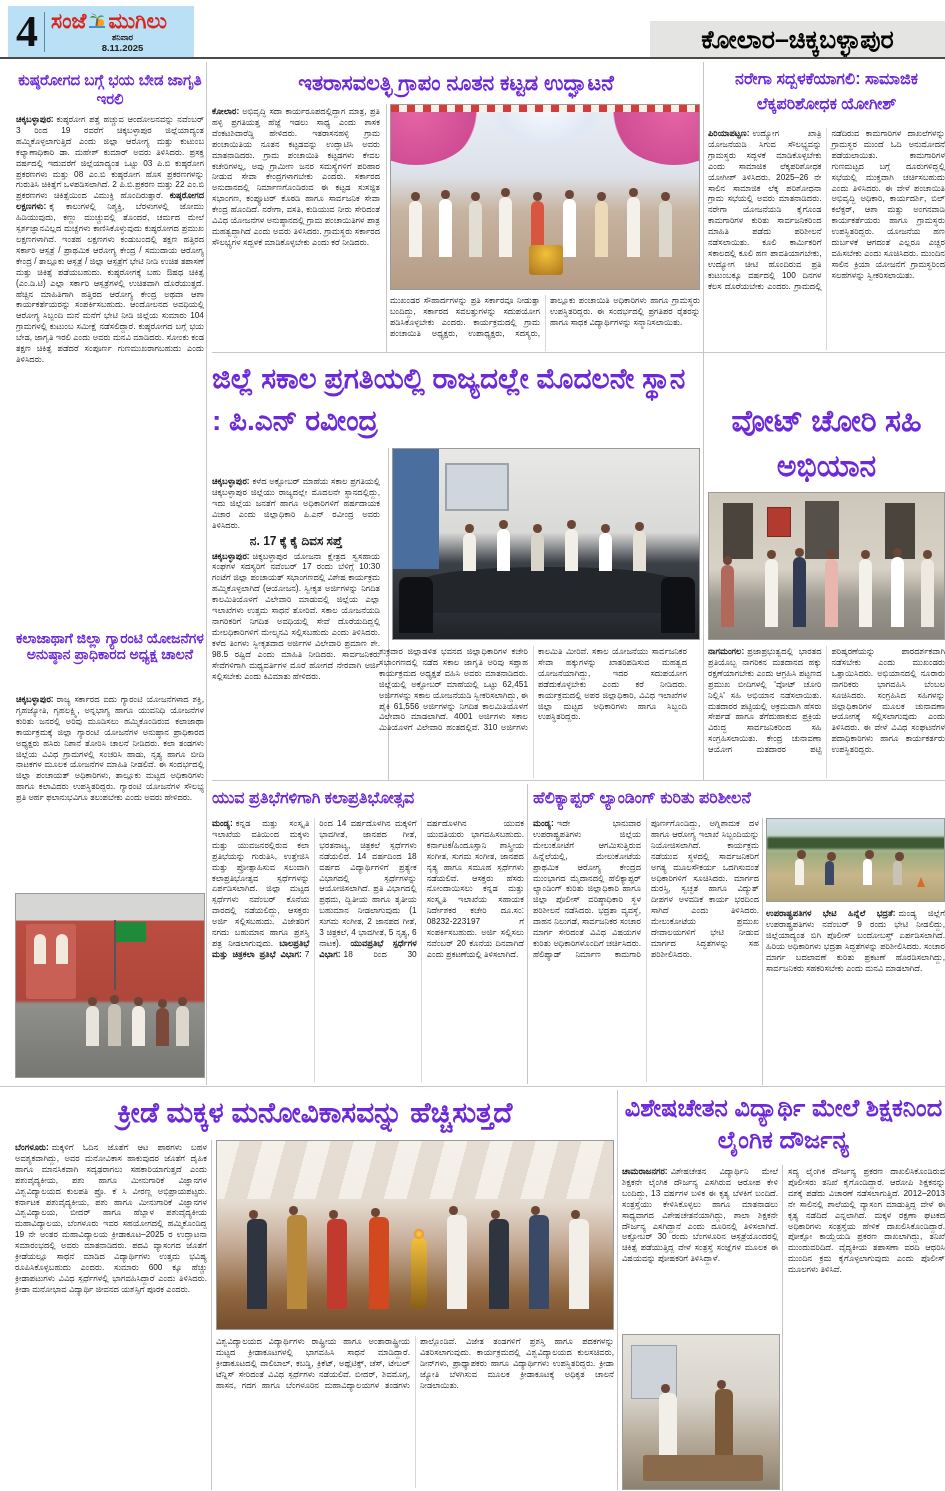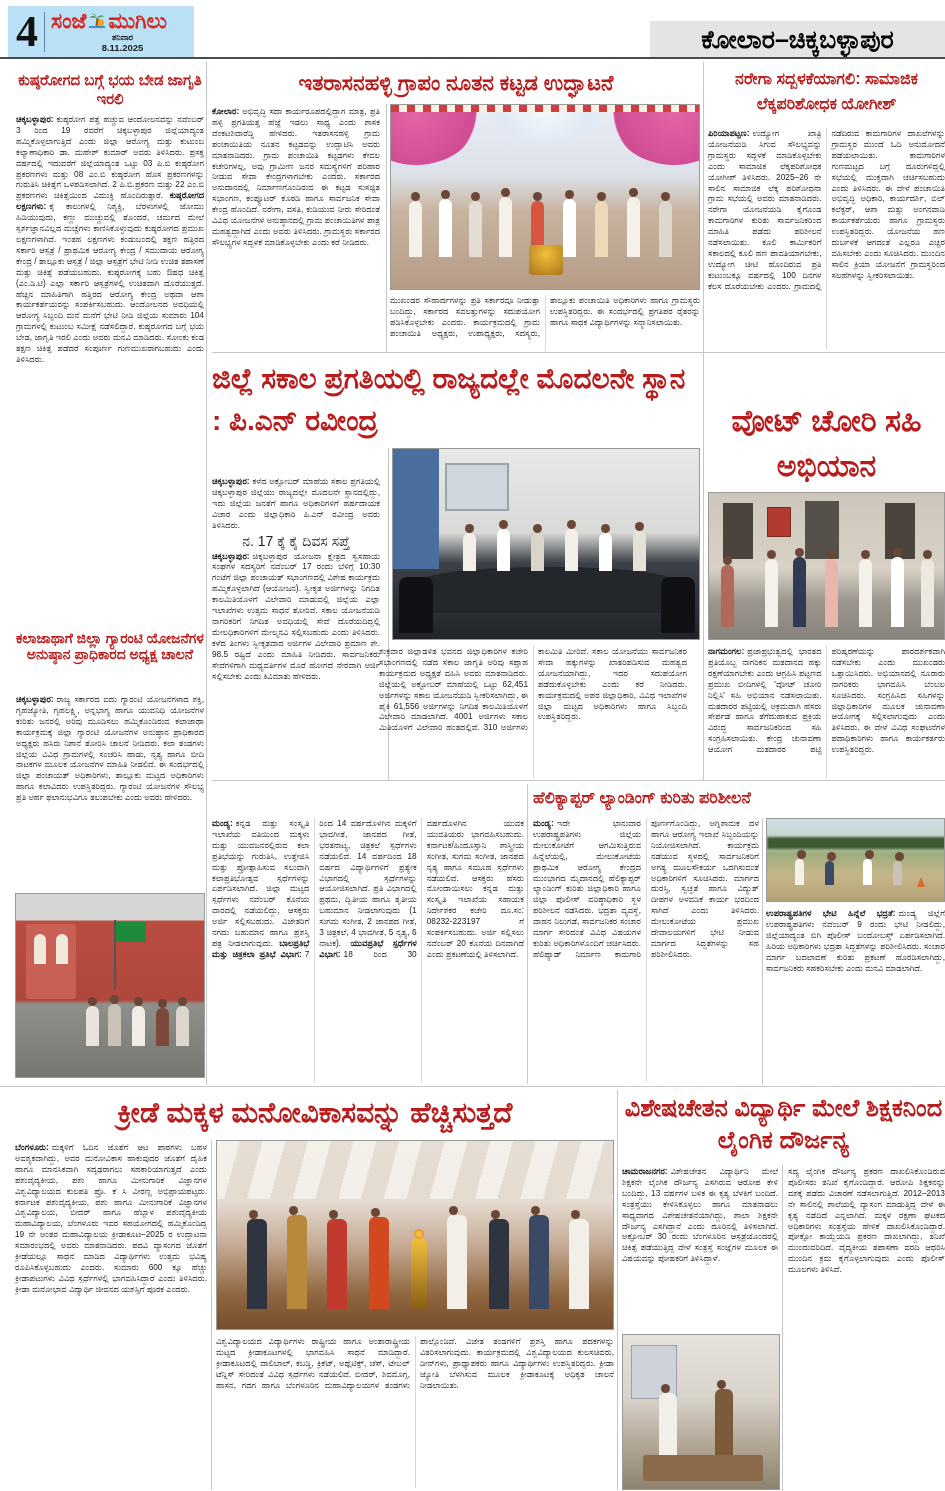--- a/index.html
+++ b/index.html
@@ -3,25 +3,25 @@
 <meta charset="utf-8">
 <style>
   html,body{margin:0;padding:0;background:#888;}
   .page{position:relative;width:945px;height:1491px;background:#ffffff;margin:0 auto;
         font-family:"Liberation Sans",sans-serif;overflow:hidden;}
   .abs{position:absolute;}
   .bt{position:absolute;font-size:8.3px;line-height:10.9px;text-align:justify;
       color:#1c1c1c;overflow:hidden;}
   .bt .dl{font-weight:700;margin-right:3px;}
   .bt b{font-weight:700;}
-  .bt .ch{display:block;text-align:center;font-weight:400;font-size:14px;
+  .bt .ch{display:block;text-align:center;font-weight:700;font-size:12px;
       line-height:14px;margin:3px 0;}
   .cols2{column-count:2;column-gap:10px;column-rule:1px solid #d8d8d8;}
   .cols3{column-count:3;column-gap:10px;column-rule:1px solid #d8d8d8;}
-  .hl{position:absolute;font-weight:700;color:#b91c1c;overflow:hidden;}
+  .hl{position:absolute;font-weight:700;color:#6d28d9;overflow:hidden;}
   .hl.ctr{text-align:center;}
   .vr{position:absolute;width:1px;background:#c6c6c6;}
   .hr{position:absolute;height:1px;background:#c6c6c6;}
   .photo{position:absolute;overflow:hidden;border:1px solid #9a9a9a;box-sizing:border-box;}
   .pg{position:absolute;width:13px;border-radius:6px 6px 0 0;}
   .pg:before{content:'';position:absolute;top:-9px;left:2px;width:9px;height:9px;
       border-radius:50%;background:#6b4636;}
   
   .mast{position:absolute;left:8px;top:6px;width:186px;height:51px;background:#b9e0f4;
       display:flex;align-items:center;}
@@ -105,21 +105,21 @@
     <div class="abs" style="left:40px;top:40px;width:12px;height:30px;background:#f2e9dd;border-radius:6px 6px 0 0;"></div>
     <div class="abs" style="left:98px;top:26px;width:2px;height:70px;background:#555;"></div>
     <div class="abs" style="left:100px;top:28px;width:30px;height:20px;background:#1f8a3a;"></div>
     <i class="pg" style="left:70px;top:112px;height:40px;background:#e8e4dc;"></i>
     <i class="pg" style="left:92px;top:110px;height:42px;background:#c9c2b6;"></i>
     <i class="pg" style="left:116px;top:112px;height:40px;background:#f1ede6;"></i>
     <i class="pg" style="left:140px;top:114px;height:38px;background:#7b4a3a;"></i>
     <i class="pg" style="left:160px;top:112px;height:40px;background:#dcd6cc;"></i>
   </div>
 
-  <div class="hl ctr" style="left:212px;top:66px;width:488px;height:34px;font-size:21px;line-height:33px;">ಇತರಾಸನಹಳ್ಳಿ ಗ್ರಾಪಂ ನೂತನ ಕಟ್ಟಡ ಉದ್ಘಾಟನೆ</div>
+  <div class="hl ctr" style="left:212px;top:66px;width:488px;height:34px;font-size:21px;line-height:33px;">ಇತರಾಸವಲತ್ಳಿ ಗ್ರಾಪಂ ನೂತನ ಕಟ್ಟಡ ಉದ್ಘಾಟನೆ</div>
   <div class="bt" style="left:212px;top:106px;width:168px;height:244px;">
     <b class="dl">ಕೋಲಾರ:</b><span>ಅಭಿವೃದ್ಧಿ ಸದಾ ಕಾರ್ಯರೂಪದಲ್ಲಿದ್ದಾಗ ಮಾತ್ರ, ಪ್ರತಿ ಹಳ್ಳಿ ಪ್ರಗತಿಯತ್ತ ಹೆಜ್ಜೆ ಇಡಲು ಸಾಧ್ಯ ಎಂದು ಶಾಸಕ ವೆಂಕಟಶಿವಾರೆಡ್ಡಿ ಹೇಳಿದರು. ಇತರಾಸನಹಳ್ಳಿ ಗ್ರಾಮ ಪಂಚಾಯಿತಿಯ ನೂತನ ಕಟ್ಟಡವನ್ನು ಉದ್ಘಾಟಿಸಿ ಅವರು ಮಾತನಾಡಿದರು. ಗ್ರಾಮ ಪಂಚಾಯಿತಿ ಕಟ್ಟಡಗಳು ಕೇವಲ ಕಚೇರಿಗಳಲ್ಲ, ಅವು ಗ್ರಾಮೀಣ ಜನರ ಸಮಸ್ಯೆಗಳಿಗೆ ಪರಿಹಾರ ನೀಡುವ ಸೇವಾ ಕೇಂದ್ರಗಳಾಗಬೇಕು ಎಂದರು. ಸರ್ಕಾರದ ಅನುದಾನದಲ್ಲಿ ನಿರ್ಮಾಣಗೊಂಡಿರುವ ಈ ಕಟ್ಟಡ ಸುಸಜ್ಜಿತ ಸಭಾಂಗಣ, ಕಂಪ್ಯೂಟರ್ ಕೊಠಡಿ ಹಾಗೂ ಸಾರ್ವಜನಿಕ ಸೇವಾ ಕೇಂದ್ರ ಹೊಂದಿದೆ. ನರೇಗಾ, ವಸತಿ, ಕುಡಿಯುವ ನೀರು ಸೇರಿದಂತೆ ವಿವಿಧ ಯೋಜನೆಗಳ ಅನುಷ್ಠಾನದಲ್ಲಿ ಗ್ರಾಮ ಪಂಚಾಯಿತಿಗಳ ಪಾತ್ರ ಮಹತ್ವದ್ದಾಗಿದೆ ಎಂದು ಅವರು ತಿಳಿಸಿದರು. ಗ್ರಾಮಸ್ಥರು ಸರ್ಕಾರದ ಸೌಲಭ್ಯಗಳ ಸದ್ಬಳಕೆ ಮಾಡಿಕೊಳ್ಳಬೇಕು ಎಂದು ಕರೆ ನೀಡಿದರು.</span>
   </div>
   <div class="photo ph-grapam" style="left:390px;top:104px;width:310px;height:186px;">
     <div class="drape" style="left:-40px;top:-50px;width:130px;height:110px;background:radial-gradient(circle,#e465a5 0%,#cf4c93 70%,transparent 72%);"></div>
     <div class="drape" style="right:-40px;top:-50px;width:130px;height:110px;background:radial-gradient(circle,#e465a5 0%,#cf4c93 70%,transparent 72%);"></div>
     <div class="drape" style="left:90px;top:-60px;width:130px;height:100px;background:radial-gradient(circle,#ffffff 0%,#dfe8f4 60%,transparent 75%);"></div>
     <div class="abs" style="left:0;top:0;width:310px;height:7px;background:repeating-linear-gradient(90deg,#d23c3c 0 8px,#f5f0e8 8px 16px);"></div>
     <i class="pg" style="left:18px;top:96px;height:56px;background:#f4f1ea;"></i>
     <i class="pg" style="left:48px;top:94px;height:58px;background:#ffffff;"></i>
@@ -175,20 +175,21 @@
     <i class="pg" style="left:84px;top:64px;height:70px;background:#2f3a55;"></i>
     <i class="pg" style="left:116px;top:66px;height:68px;background:#e8b6ad;"></i>
     <i class="pg" style="left:150px;top:66px;height:68px;background:#f4f1ea;"></i>
     <i class="pg" style="left:182px;top:64px;height:70px;background:#ffffff;"></i>
     <i class="pg" style="left:212px;top:66px;height:68px;background:#ede9e0;"></i>
   </div>
   <div class="bt cols2" style="left:708px;top:646px;width:237px;height:132px;">
     <b class="dl">ನಾಗಮಂಗಲ:</b><span>ಪ್ರಜಾಪ್ರಭುತ್ವದಲ್ಲಿ ಭಾರತದ ಪ್ರತಿಯೊಬ್ಬ ನಾಗರಿಕನ ಮತದಾನದ ಹಕ್ಕು ರಕ್ಷಣೆಯಾಗಬೇಕು ಎಂದು ಆಗ್ರಹಿಸಿ ಪಟ್ಟಣದ ಪ್ರಮುಖ ಬೀದಿಗಳಲ್ಲಿ 'ವೋಟ್ ಚೋರಿ ನಿಲ್ಲಿಸಿ' ಸಹಿ ಅಭಿಯಾನ ನಡೆಸಲಾಯಿತು. ಮತದಾರರ ಪಟ್ಟಿಯಲ್ಲಿ ಅಕ್ರಮವಾಗಿ ಹೆಸರು ಸೇರ್ಪಡೆ ಹಾಗೂ ತೆಗೆದುಹಾಕುವ ಪ್ರಕ್ರಿಯೆ ವಿರುದ್ಧ ಸಾರ್ವಜನಿಕರಿಂದ ಸಹಿ ಸಂಗ್ರಹಿಸಲಾಯಿತು. ಕೇಂದ್ರ ಚುನಾವಣಾ ಆಯೋಗ ಮತದಾರರ ಪಟ್ಟಿ ಪರಿಷ್ಕರಣೆಯನ್ನು ಪಾರದರ್ಶಕವಾಗಿ ನಡೆಸಬೇಕು ಎಂದು ಮುಖಂಡರು ಒತ್ತಾಯಿಸಿದರು. ಅಭಿಯಾನದಲ್ಲಿ ನೂರಾರು ನಾಗರಿಕರು ಭಾಗವಹಿಸಿ ಬೆಂಬಲ ಸೂಚಿಸಿದರು. ಸಂಗ್ರಹಿಸಿದ ಸಹಿಗಳನ್ನು ಜಿಲ್ಲಾಧಿಕಾರಿಗಳ ಮೂಲಕ ಚುನಾವಣಾ ಆಯೋಗಕ್ಕೆ ಸಲ್ಲಿಸಲಾಗುವುದು ಎಂದು ತಿಳಿಸಿದರು. ಈ ವೇಳೆ ವಿವಿಧ ಸಂಘಟನೆಗಳ ಪದಾಧಿಕಾರಿಗಳು ಹಾಗೂ ಕಾರ್ಯಕರ್ತರು ಉಪಸ್ಥಿತರಿದ್ದರು.</span>
   </div>
 
+  <div class="hl" style="left:212px;top:786px;width:312px;height:26px;font-size:16px;line-height:24px;text-align:left;">ಯುವ ಪ್ರತಿಭೆಗಳಿಗಾಗಿ ಕಲಾಪ್ರತಿಭೋತ್ಸವ</div>
   <div class="bt cols3" style="left:212px;top:818px;width:312px;height:264px;">
     <b class="dl">ಮಂಡ್ಯ:</b><span>ಕನ್ನಡ ಮತ್ತು ಸಂಸ್ಕೃತಿ ಇಲಾಖೆಯ ವತಿಯಿಂದ ಮಕ್ಕಳು ಮತ್ತು ಯುವಜನರಲ್ಲಿರುವ ಕಲಾ ಪ್ರತಿಭೆಯನ್ನು ಗುರುತಿಸಿ, ಉತ್ತೇಜಿಸಿ ಮತ್ತು ಪ್ರೋತ್ಸಾಹಿಸುವ ಸಲುವಾಗಿ ಕಲಾಪ್ರತಿಭೋತ್ಸವ ಸ್ಪರ್ಧೆಗಳನ್ನು ಏರ್ಪಡಿಸಲಾಗಿದೆ. ಜಿಲ್ಲಾ ಮಟ್ಟದ ಸ್ಪರ್ಧೆಗಳು ನವೆಂಬರ್ ಕೊನೆಯ ವಾರದಲ್ಲಿ ನಡೆಯಲಿದ್ದು, ಆಸಕ್ತರು ಅರ್ಜಿ ಸಲ್ಲಿಸಬಹುದು. ವಿಜೇತರಿಗೆ ನಗದು ಬಹುಮಾನ ಹಾಗೂ ಪ್ರಶಸ್ತಿ ಪತ್ರ ನೀಡಲಾಗುವುದು.</span>
     <b class="dl">ಬಾಲಪ್ರತಿಭೆ ಮತ್ತು ಚಿತ್ರಕಲಾ ಪ್ರತಿಭೆ ವಿಭಾಗ:</b><span>7 ರಿಂದ 14 ವರ್ಷದೊಳಗಿನ ಮಕ್ಕಳಿಗೆ ಭಾವಗೀತೆ, ಜಾನಪದ ಗೀತೆ, ಭರತನಾಟ್ಯ, ಚಿತ್ರಕಲೆ ಸ್ಪರ್ಧೆಗಳು ನಡೆಯಲಿವೆ. 14 ವರ್ಷದಿಂದ 18 ವರ್ಷದ ವಿದ್ಯಾರ್ಥಿಗಳಿಗೆ ಪ್ರತ್ಯೇಕ ವಿಭಾಗದಲ್ಲಿ ಸ್ಪರ್ಧೆಗಳನ್ನು ಆಯೋಜಿಸಲಾಗಿದೆ. ಪ್ರತಿ ವಿಭಾಗದಲ್ಲಿ ಪ್ರಥಮ, ದ್ವಿತೀಯ ಹಾಗೂ ತೃತೀಯ ಬಹುಮಾನ ನೀಡಲಾಗುವುದು (1 ಸುಗಮ ಸಂಗೀತ, 2 ಜಾನಪದ ಗೀತೆ, 3 ಚಿತ್ರಕಲೆ, 4 ಭಾವಗೀತೆ, 5 ನೃತ್ಯ, 6 ನಾಟಕ).</span>
     <b class="dl">ಯುವಪ್ರತಿಭೆ ಸ್ಪರ್ಧೆಗಳ ವಿಭಾಗ:</b><span>18 ರಿಂದ 30 ವರ್ಷದೊಳಗಿನ ಯುವಕ ಯುವತಿಯರು ಭಾಗವಹಿಸಬಹುದು. ಕರ್ನಾಟಕ/ಹಿಂದೂಸ್ತಾನಿ ಶಾಸ್ತ್ರೀಯ ಸಂಗೀತ, ಸುಗಮ ಸಂಗೀತ, ಜಾನಪದ ನೃತ್ಯ ಹಾಗೂ ಸಮೂಹ ಸ್ಪರ್ಧೆಗಳು ನಡೆಯಲಿವೆ. ಆಸಕ್ತರು ಹೆಸರು ನೋಂದಾಯಿಸಲು ಕನ್ನಡ ಮತ್ತು ಸಂಸ್ಕೃತಿ ಇಲಾಖೆಯ ಸಹಾಯಕ ನಿರ್ದೇಶಕರ ಕಚೇರಿ ದೂ.ಸಂ: 08232-223197 ಗೆ ಸಂಪರ್ಕಿಸಬಹುದು. ಅರ್ಜಿ ಸಲ್ಲಿಸಲು ನವೆಂಬರ್ 20 ಕೊನೆಯ ದಿನವಾಗಿದೆ ಎಂದು ಪ್ರಕಟಣೆಯಲ್ಲಿ ತಿಳಿಸಲಾಗಿದೆ.</span>
   </div>
 
   <div class="hl" style="left:533px;top:786px;width:410px;height:26px;font-size:16px;line-height:24px;text-align:left;">ಹೆಲಿಕ್ಯಾಪ್ಟರ್ ಲ್ಯಾಂಡಿಂಗ್ ಕುರಿತು ಪರಿಶೀಲನೆ</div>
   <div class="bt cols2" style="left:533px;top:818px;width:226px;height:264px;">
     <b class="dl">ಮಂಡ್ಯ:</b><span>ಇದೇ ಭಾನುವಾರ ಉಪರಾಷ್ಟ್ರಪತಿಗಳು ಜಿಲ್ಲೆಯ ಮೇಲುಕೋಟೆಗೆ ಆಗಮಿಸುತ್ತಿರುವ ಹಿನ್ನೆಲೆಯಲ್ಲಿ, ಮೇಲುಕೋಟೆಯ ಪ್ರಾಥಮಿಕ ಆರೋಗ್ಯ ಕೇಂದ್ರದ ಮುಂಭಾಗದ ಮೈದಾನದಲ್ಲಿ ಹೆಲಿಕ್ಯಾಪ್ಟರ್ ಲ್ಯಾಂಡಿಂಗ್ ಕುರಿತು ಜಿಲ್ಲಾಧಿಕಾರಿ ಹಾಗೂ ಜಿಲ್ಲಾ ಪೊಲೀಸ್ ವರಿಷ್ಠಾಧಿಕಾರಿ ಸ್ಥಳ ಪರಿಶೀಲನೆ ನಡೆಸಿದರು. ಭದ್ರತಾ ವ್ಯವಸ್ಥೆ, ವಾಹನ ನಿಲುಗಡೆ, ಸಾರ್ವಜನಿಕರ ಸಂಚಾರ ಮಾರ್ಗ ಸೇರಿದಂತೆ ವಿವಿಧ ವಿಷಯಗಳ ಕುರಿತು ಅಧಿಕಾರಿಗಳೊಂದಿಗೆ ಚರ್ಚಿಸಿದರು. ಹೆಲಿಪ್ಯಾಡ್ ನಿರ್ಮಾಣ ಕಾಮಗಾರಿ ಪೂರ್ಣಗೊಂಡಿದ್ದು, ಅಗ್ನಿಶಾಮಕ ದಳ ಹಾಗೂ ಆರೋಗ್ಯ ಇಲಾಖೆ ಸಿಬ್ಬಂದಿಯನ್ನು ನಿಯೋಜಿಸಲಾಗಿದೆ. ಕಾರ್ಯಕ್ರಮ ನಡೆಯುವ ಸ್ಥಳದಲ್ಲಿ ಸಾರ್ವಜನಿಕರಿಗೆ ಅಗತ್ಯ ಮೂಲಸೌಕರ್ಯ ಒದಗಿಸುವಂತೆ ಅಧಿಕಾರಿಗಳಿಗೆ ಸೂಚಿಸಿದರು. ಮಾರ್ಗದ ದುರಸ್ತಿ, ಸ್ವಚ್ಛತೆ ಹಾಗೂ ವಿದ್ಯುತ್ ದೀಪಗಳ ಅಳವಡಿಕೆ ಕಾರ್ಯ ಭರದಿಂದ ಸಾಗಿದೆ ಎಂದು ತಿಳಿಸಿದರು. ಮೇಲುಕೋಟೆಯ ಪ್ರಮುಖ ದೇವಾಲಯಗಳಿಗೆ ಭೇಟಿ ನೀಡುವ ಮಾರ್ಗದ ಸಿದ್ಧತೆಗಳನ್ನು ಸಹ ಪರಿಶೀಲಿಸಿದರು.</span>
   </div>

